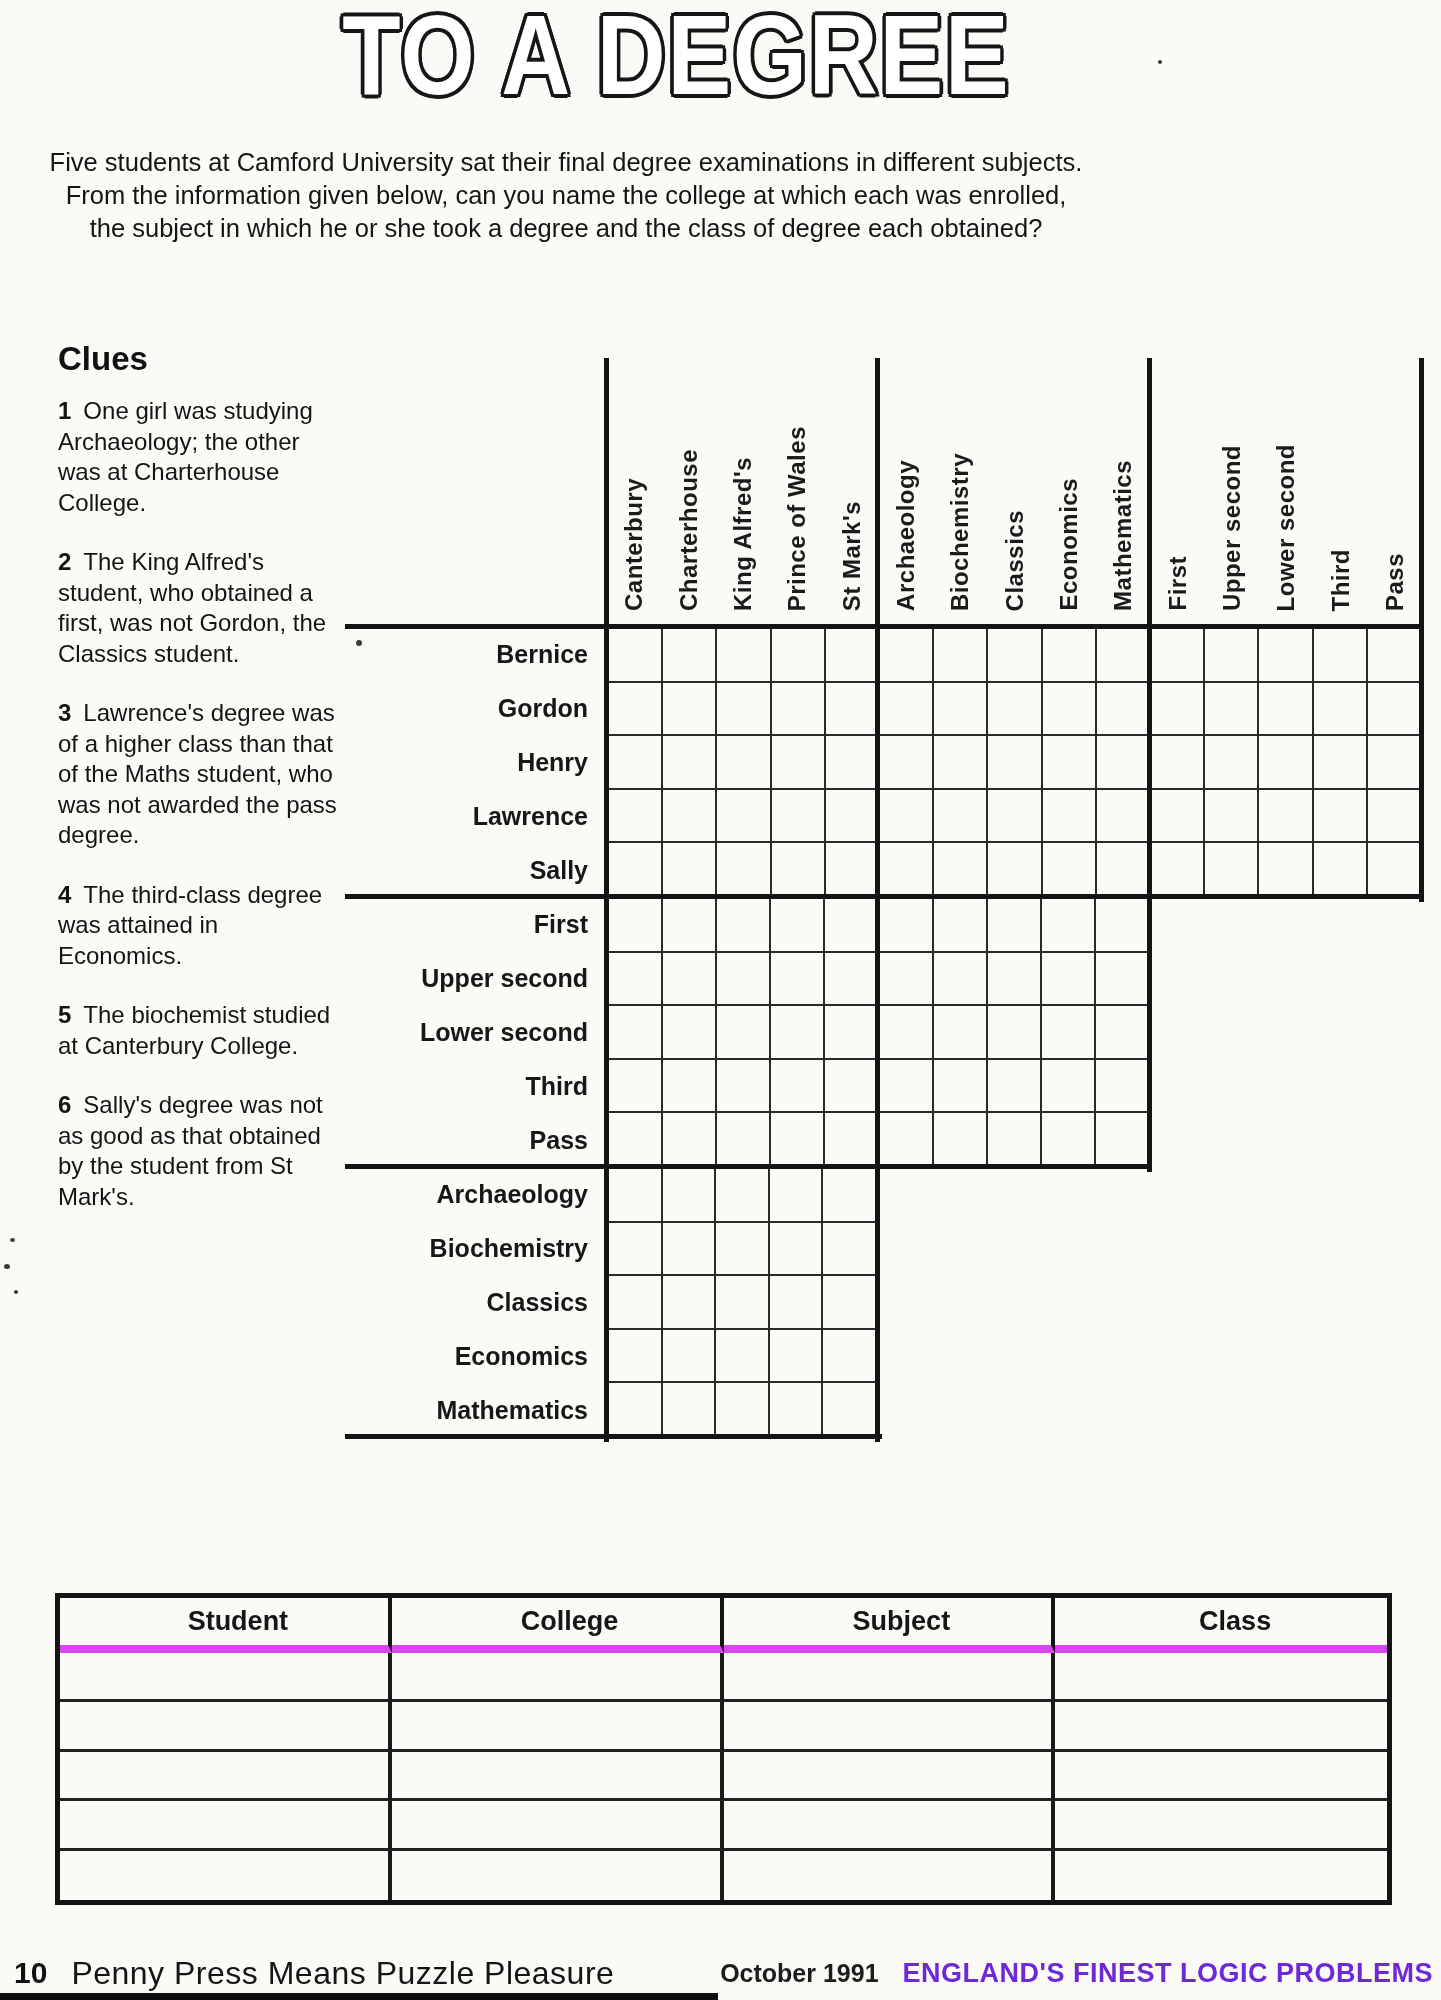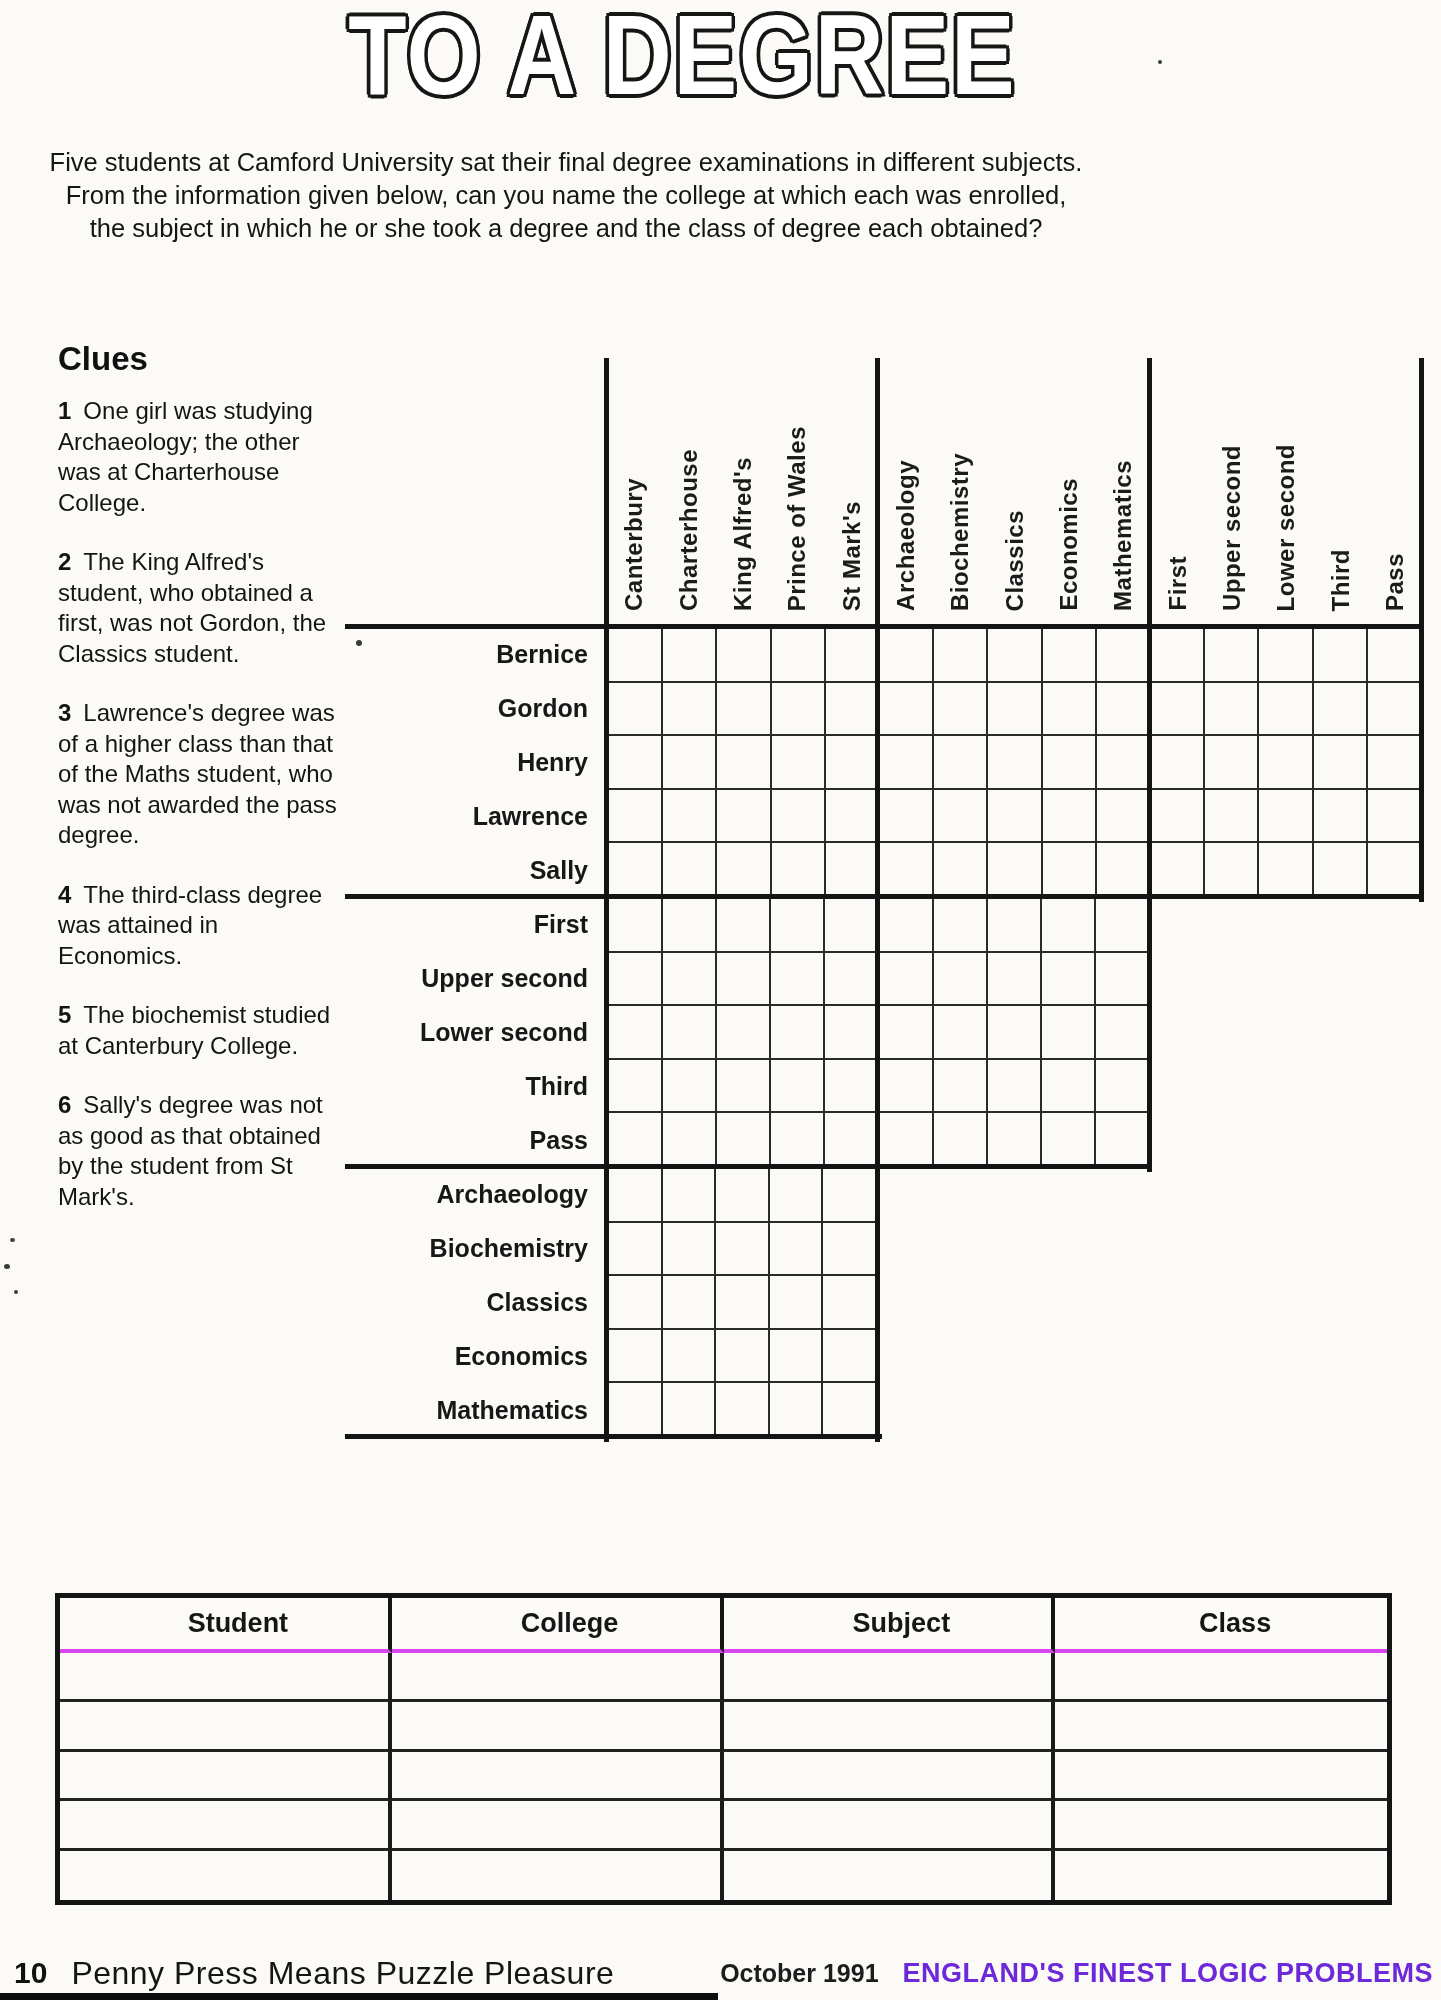--- a/index.html
+++ b/index.html
@@ -6,21 +6,21 @@
   .page{
     position:relative;
     width:1441px;height:2000px;
     margin:0 auto;
     background:#fbfaf7;
     font-family:"Liberation Sans","DejaVu Sans",sans-serif;
     color:#1a1a1a;
     overflow:hidden;
   }
   
-  .title-wrap{position:absolute;left:10px;top:4px;width:1345px;text-align:center;}
+  .title-wrap{position:absolute;left:4px;top:4px;width:1345px;text-align:center;}
   .title-text{
     display:inline-block;
     font-size:106px;font-weight:700;letter-spacing:2px;line-height:96px;
     color:#ffffff;
     -webkit-text-stroke:5px #161616;
     paint-order:stroke fill;
     text-shadow:4px 0 #161616,-4px 0 #161616,0 4px #161616,0 -4px #161616,
                 3px 3px #161616,-3px 3px #161616,3px -3px #161616,-3px -3px #161616;
     transform:scale(0.9,1.06);transform-origin:center top;
     white-space:nowrap;
@@ -51,21 +51,21 @@
   #blockB{left:607px;top:897px;width:543px;height:270px;
           grid-template-columns:repeat(10,1fr);grid-template-rows:repeat(5,1fr);}
   #blockC{left:607px;top:1167px;width:270px;height:270px;
           grid-template-columns:repeat(5,1fr);grid-template-rows:repeat(5,1fr);}
   .vline,.hline{position:absolute;background:#141414;z-index:5;}
   
   .soltable{position:absolute;left:55px;top:1593px;width:1337px;height:312px;
             display:grid;grid-template-columns:repeat(4,1fr);
             grid-template-rows:55px repeat(5,1fr);
             border:5px solid #141414;box-sizing:border-box;}
-  .soltable .th{border-right:4px solid #141414;border-bottom:4px solid #d946ef;
+  .soltable .th{border-right:4px solid #141414;border-bottom:8px solid #d946ef;
                 display:flex;align-items:center;justify-content:center;
                 font-weight:700;font-size:27px;color:#161616;padding-left:28px;}
   .soltable .td{border-right:4px solid #1a1a1a;border-bottom:3px solid #222;}
   .soltable > div:nth-child(4n){border-right:none;}
   .soltable > div:nth-last-child(-n+4){border-bottom:none;}
   
   .footer{position:absolute;left:14px;right:8px;top:1950px;height:46px;
           display:flex;justify-content:space-between;align-items:center;}
   .footer .fleft{display:flex;align-items:center;gap:24px;}
   .footer .fright{display:flex;align-items:baseline;gap:24px;}

